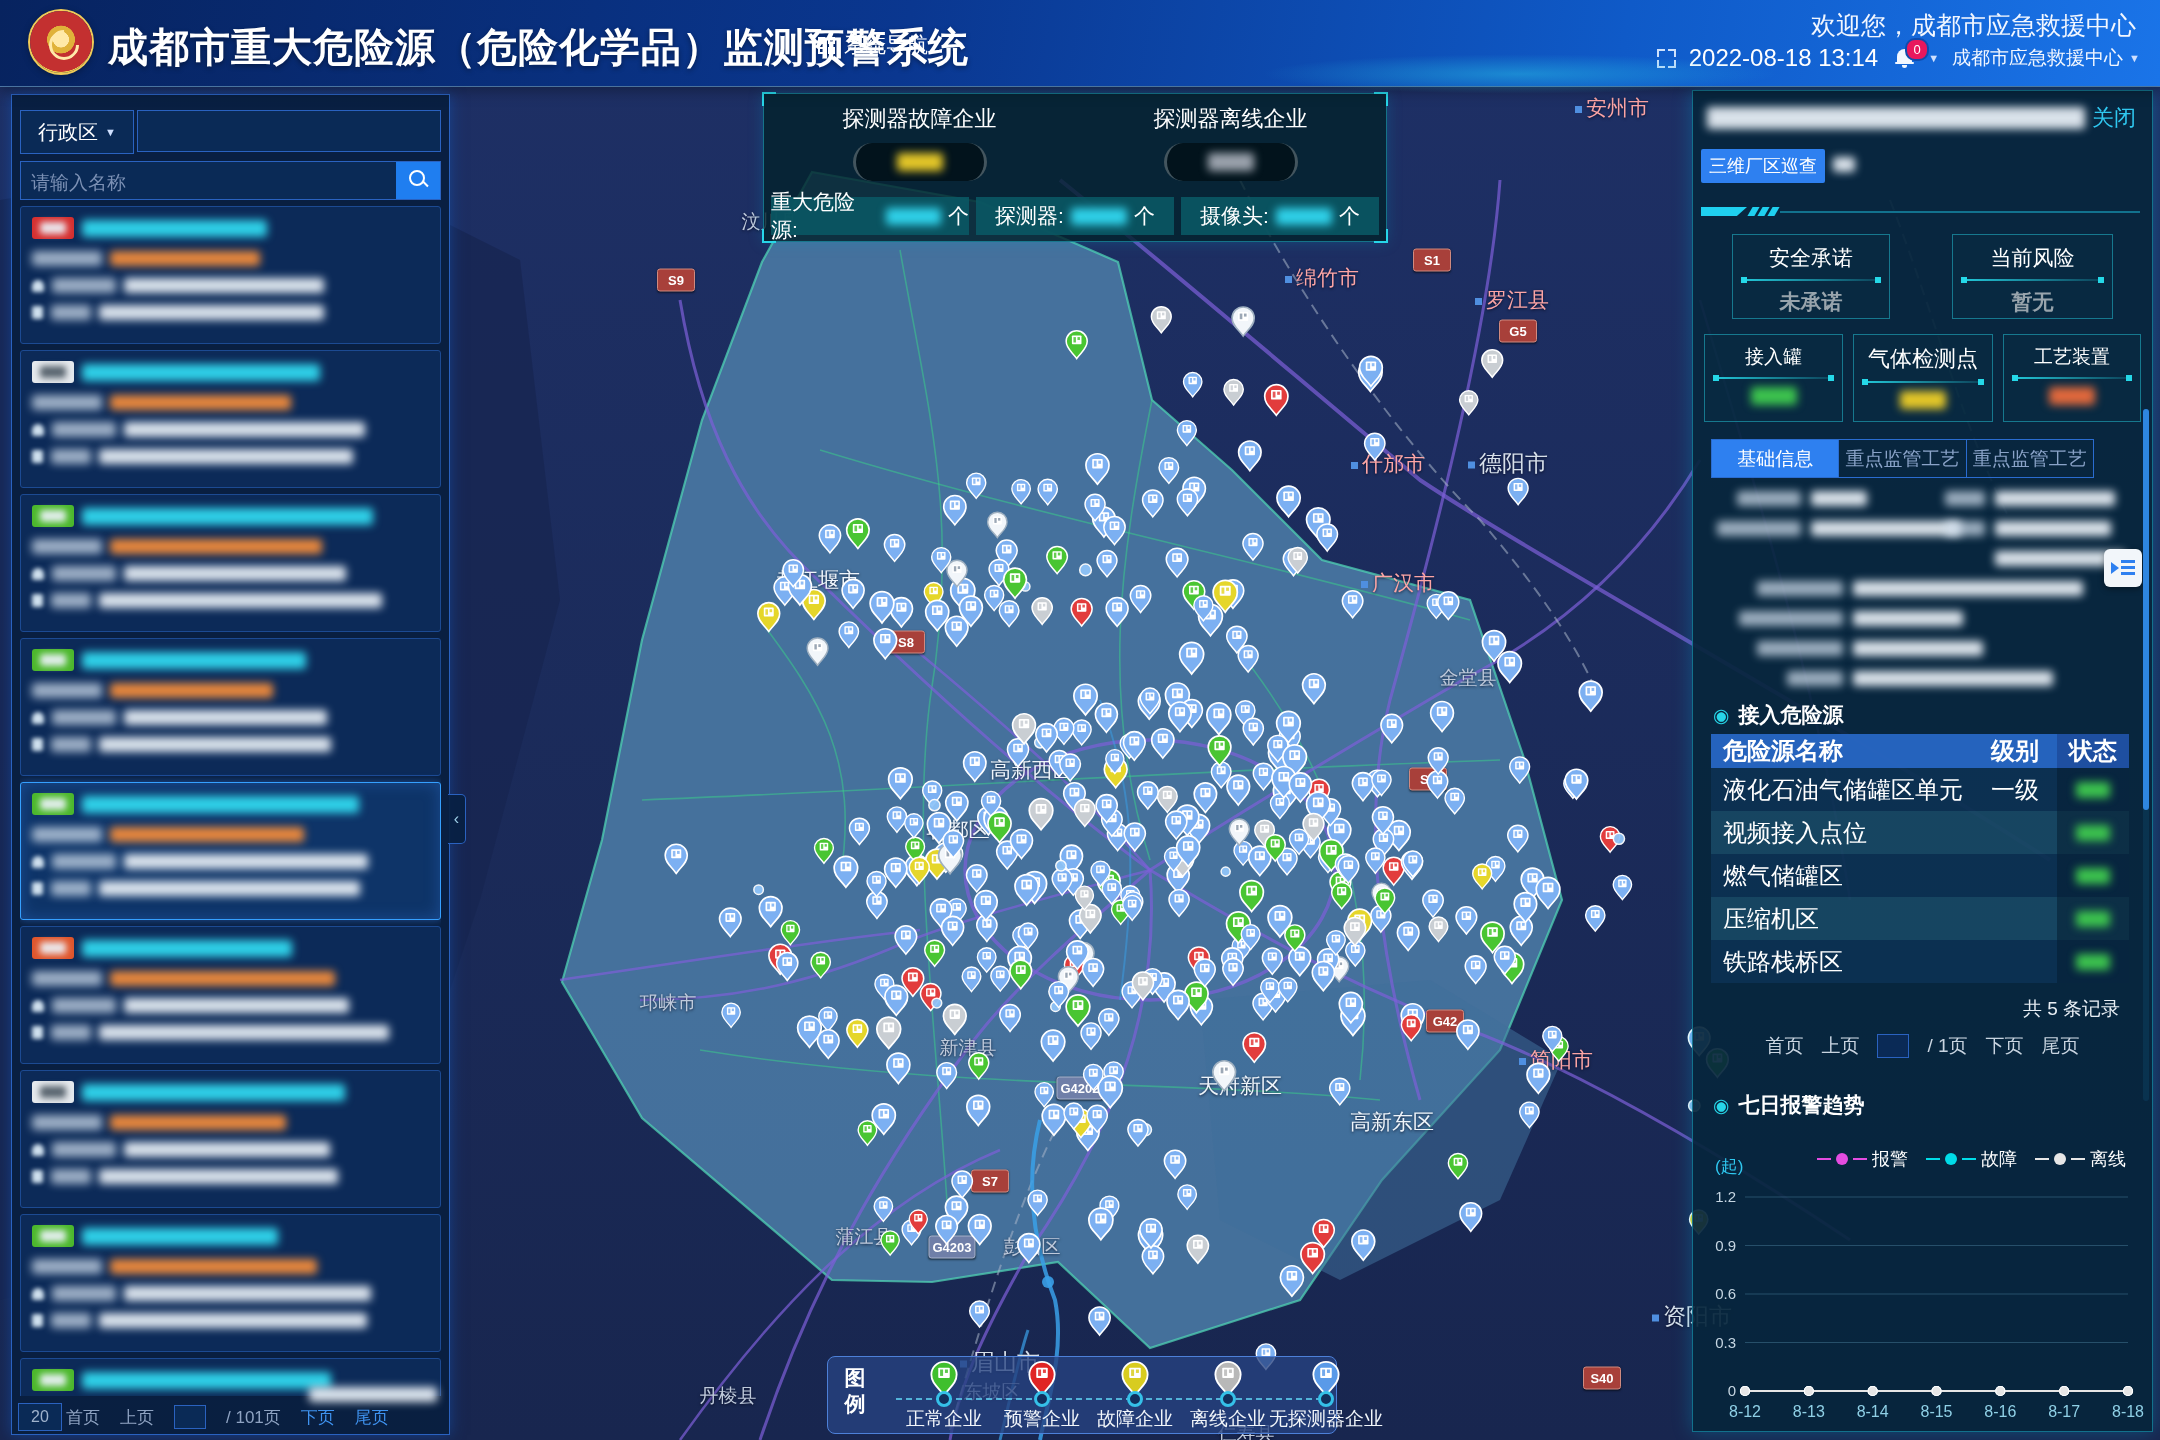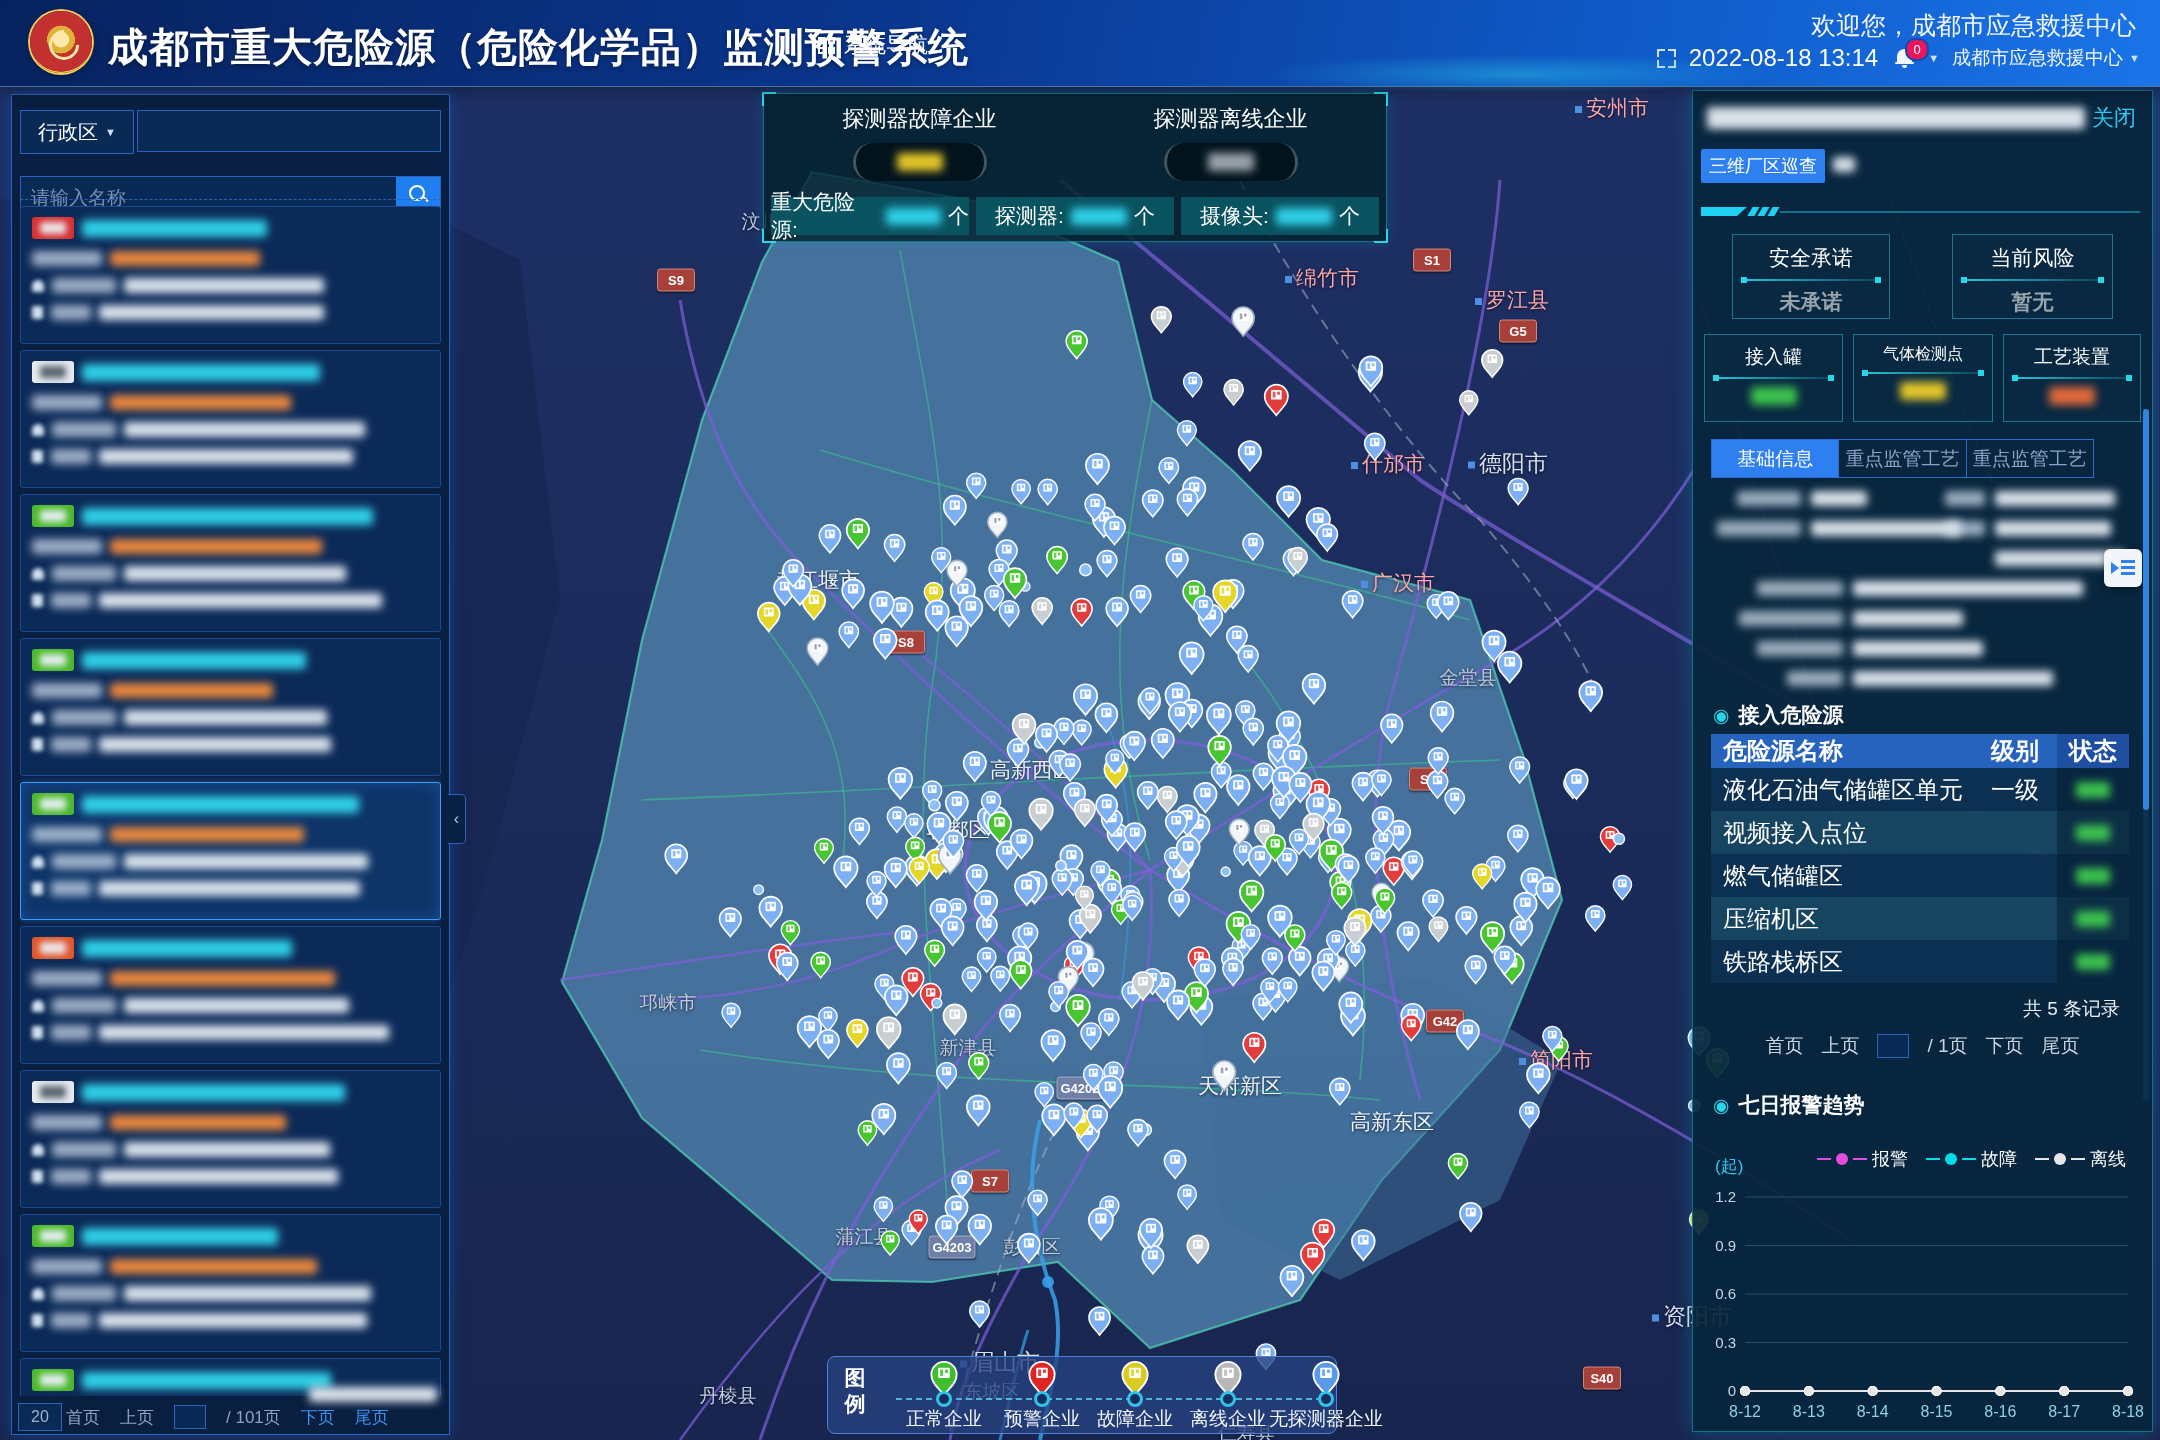--- a/index.html
+++ b/index.html
@@ -85,21 +85,21 @@
     gap:7px;font-size:21px;}
 
   
   .sidebar{position:absolute;left:11px;top:94px;width:437px;height:1339px;z-index:40;
     background:rgba(8,31,64,.94);border:1px solid #2a62c0;box-shadow:0 0 14px rgba(20,90,190,.5);}
   .filters{position:absolute;left:8px;top:15px;right:8px;}
   .region-row{display:flex;gap:3px;}
   .region-box{width:112px;height:42px;border:1px solid #2a62c0;background:#0a2a56;font-size:20px;
     display:flex;align-items:center;justify-content:center;gap:7px;cursor:pointer;}
   .region-input{flex:1;height:42px;border:1px solid #2a62c0;background:#0a2a56;box-sizing:border-box;}
-  .search-row{margin-top:22px;position:relative;height:37px;border:1px solid #2a62c0;background:#0a2a56;}
+  .search-row{margin-top:7px;position:relative;height:37px;border:1px solid #2a62c0;background:#0a2a56;}
   .search-ph{position:absolute;left:10px;top:8px;font-size:19px;color:#7b90b4;}
   .search-btn{position:absolute;right:0;top:0;width:44px;height:100%;background:#1f7ef0;cursor:pointer;}
   .mag{position:absolute;left:13px;top:8px;width:12px;height:12px;border:2px solid #fff;border-radius:50%;}
   .mag:after{content:"";position:absolute;left:11px;top:11px;width:7px;height:2px;background:#fff;transform:rotate(45deg);}
   .sb-divider{position:absolute;left:8px;right:8px;top:104px;border-top:1px dashed #2a62c0;}
   .list{position:absolute;left:8px;right:8px;top:111px;height:1190px;overflow:hidden;display:flex;flex-direction:column;gap:6px;}
   .item{flex:none;height:138px;box-sizing:border-box;background:#0c2a58;border:1px solid #1c4a92;border-radius:3px;
     padding:10px 11px;cursor:pointer;}
   .item.selected{border-color:#35a0ff;background:#0e3468;
     box-shadow:inset 0 0 16px rgba(60,140,255,.28),0 0 8px rgba(60,140,255,.45);}
@@ -2801,21 +2801,21 @@
   </div>
       </div>
     <div id="metric-row">
         <div class="pbox cnr" style="left:11px;top:243px;width:137px;height:77px">
     <div class="tt" style="font-size:19px">接入罐</div>
     <div class="dv"></div>
     <div style="margin-top:7px">
       <i class="rb" style="width:46px;height:18px;background:#3cc24e"></i></div>
   </div>
         <div class="pbox cnr" style="left:160px;top:243px;width:138px;height:77px">
-    <div class="tt" style="font-size:16px">气体检测点</div>
+    <div class="tt" style="font-size:22px">气体检测点</div>
     <div class="dv"></div>
     <div style="margin-top:7px">
       <i class="rb" style="width:46px;height:18px;background:#e3c628"></i></div>
   </div>
         <div class="pbox cnr" style="left:310px;top:243px;width:136px;height:77px">
     <div class="tt" style="font-size:19px">工艺装置</div>
     <div class="dv"></div>
     <div style="margin-top:7px">
       <i class="rb" style="width:46px;height:18px;background:#e0683c"></i></div>
   </div>

